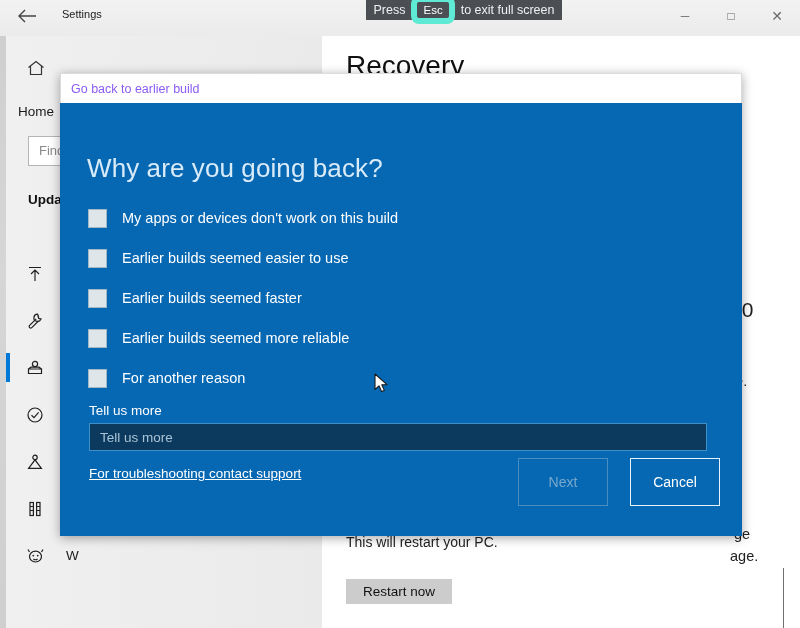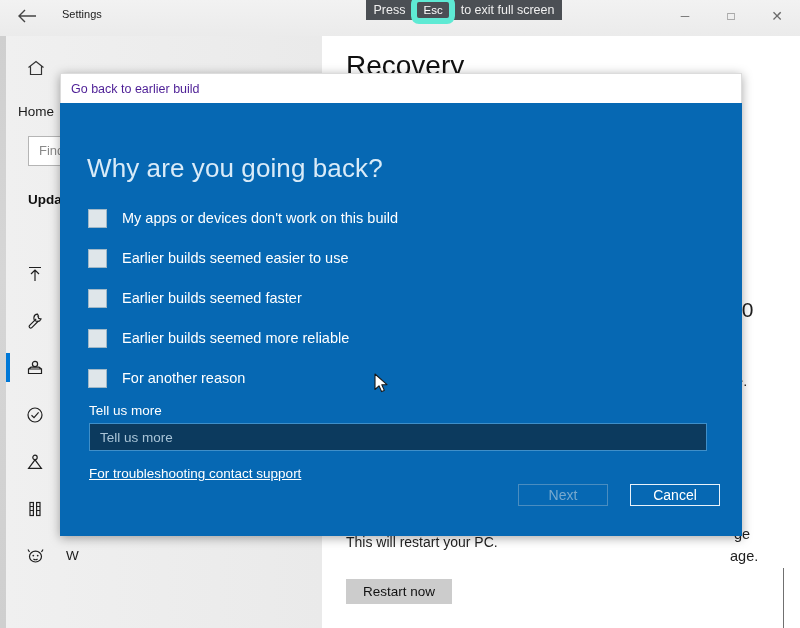--- a/index.html
+++ b/index.html
@@ -237,21 +237,21 @@
     background: #ffffff;
     border: 1px solid #dcdcdc;
     border-bottom: none;
     box-sizing: border-box;
     display: flex;
     align-items: center;
   }
   .dialog-title {
     margin-left: 10px;
     font-size: 12.5px;
-    color: #4c1d95;
+    color: #8b5cf6;
   }
   .dialog-body {
     position: relative;
     height: 433px;
     background: #0668b3;
     padding: 0;
   }
   .dlg-heading {
     position: absolute;
     left: 27px; top: 50px;
@@ -310,21 +310,21 @@
     color: #ffffff;
     text-decoration: underline;
   }
   .dlg-buttons {
     position: absolute;
     right: 22px; bottom: 30px;
     display: flex;
     gap: 22px;
   }
   .dlg-btn {
-    width: 90px; height: 22px;
+    width: 90px; height: 48px;
     background: transparent;
     display: flex;
     align-items: center;
     justify-content: center;
     font-size: 14px;
     font-family: "Liberation Sans", sans-serif;
     box-sizing: border-box;
   }
   .dlg-btn.primary {
     border: 1px solid #e8f2fa;

